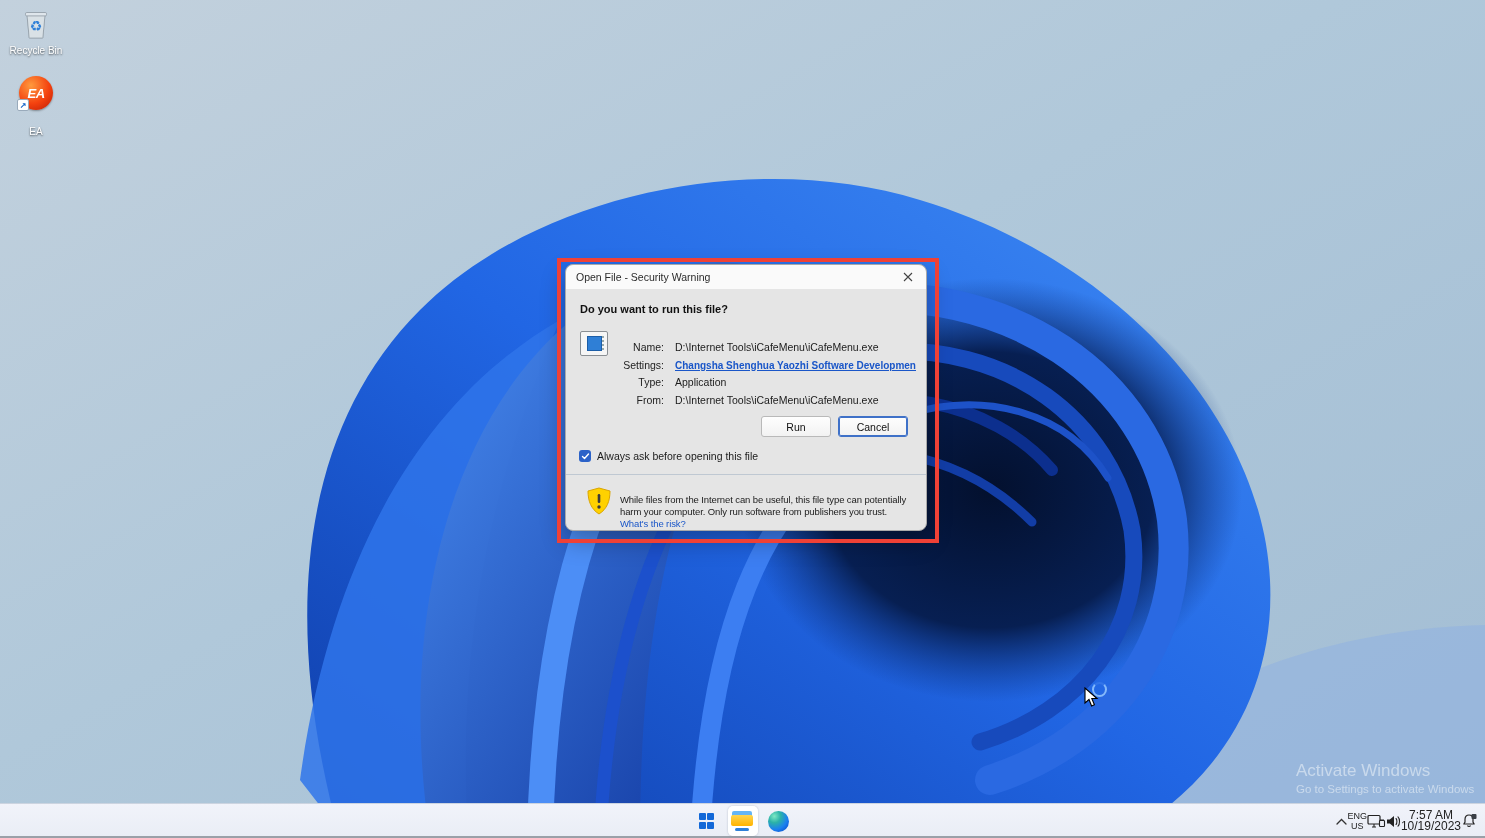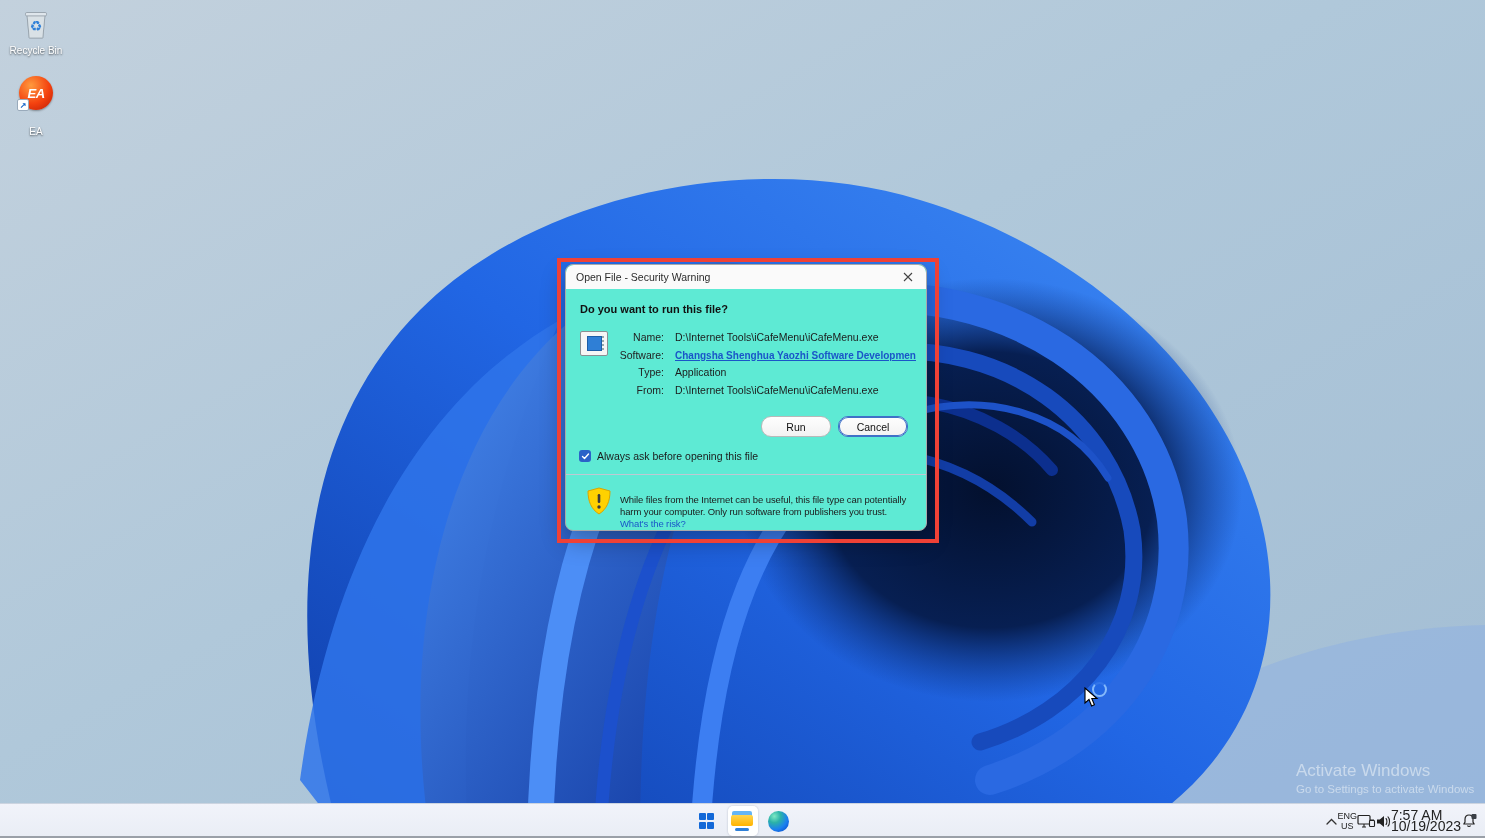--- a/index.html
+++ b/index.html
@@ -20,38 +20,38 @@
   .shortcut-arrow{position:absolute;left:-2px;bottom:-1px;width:10px;height:10px;background:#fff;
      border:1px solid #9ab;border-radius:2px;display:flex;align-items:center;justify-content:center;
      font-size:8px;color:#1465c8;font-weight:bold;}
 
   
   .annotation{position:absolute;left:557px;top:258px;width:374px;height:277px;
      border:4px solid #ef4136;z-index:40;pointer-events:none;}
 
   
   .dialog{position:absolute;left:565px;top:264px;width:360px;height:265px;z-index:30;
-     background:#5eead4;border:1px solid #a9a9a9;border-radius:8px;
+     background:#e5e5e5;border:1px solid #a9a9a9;border-radius:8px;
      box-shadow:0 10px 24px rgba(0,0,0,.3);font-size:10.5px;color:#1b1b1b;overflow:hidden;}
   .dlg-titlebar{height:24px;background:#fafafa;border-radius:8px 8px 0 0;
      display:flex;align-items:center;padding:0 10px;}
   .dlg-title{font-size:10.5px;color:#2b2b2b;flex:1;}
   .dlg-close{width:16px;height:16px;display:flex;align-items:center;justify-content:center;color:#444;cursor:default;}
   .dlg-heading{position:absolute;left:14px;top:38px;font-weight:bold;font-size:11px;color:#111;}
   .file-icon{position:absolute;left:14px;top:66px;width:26px;height:23px;background:#f6f6f6;
      border:1px solid #8a8f94;border-radius:2px;display:flex;align-items:center;justify-content:center;}
   .file-icon .inner{width:13px;height:13px;background:#2f7fd6;border:1px solid #1c5ea8;}
   .file-icon .dotcol{position:absolute;right:3px;top:4px;width:2px;height:15px;
      background:repeating-linear-gradient(#9aa 0 2px,transparent 2px 4px);}
-  .fields{position:absolute;left:14px;top:66px;width:336px;display:grid;
+  .fields{position:absolute;left:14px;top:76px;width:336px;display:grid;
      grid-template-columns:84px 1fr;column-gap:11px;row-gap:5.5px;white-space:nowrap;}
   .fields .lab{text-align:right;color:#222;}
   .fields .val{color:#1b1b1b;overflow:hidden;}
   .pub-link{color:#1a56c8;font-weight:bold;text-decoration:underline;font-size:10px;cursor:pointer;}
-  .btn{position:absolute;top:151px;width:68px;height:19px;border-radius:10px;font-size:10.5px;
+  .btn{position:absolute;top:151px;width:68px;height:19px;border-radius:3px;font-size:10.5px;
      display:flex;align-items:center;justify-content:center;cursor:default;
      background:linear-gradient(#fefefe,#f2f2f2);border:1px solid #b9b9b9;color:#111;}
   .btn-run{left:195px;}
   .btn-cancel{left:272px;border:1px solid #3f71c8;box-shadow:0 0 0 1px #3f71c8 inset;}
   .chk-row{position:absolute;left:13px;top:185px;display:flex;align-items:center;gap:6px;}
   .chk{width:12px;height:12px;border-radius:3px;background:#2b62c8;display:flex;
      align-items:center;justify-content:center;}
   .divider{position:absolute;left:0;top:209px;width:100%;height:1px;background:#bfc8d2;}
   .shield{position:absolute;left:20px;top:222px;width:26px;height:28px;}
   .warn-text{position:absolute;left:54px;top:221px;width:298px;font-size:9.5px;
@@ -75,21 +75,21 @@
      box-shadow:inset 0 -2px 0 #9aa0a8;display:flex;align-items:center;}
   .tb-center{position:absolute;left:50%;transform:translateX(-50%);display:flex;gap:6px;align-items:center;height:100%;}
   .tb-btn{width:30px;height:30px;border-radius:5px;display:flex;align-items:center;justify-content:center;}
   .tb-btn.active{background:rgba(255,255,255,.95);box-shadow:0 0 2px rgba(120,130,150,.5);}
   .start-grid{display:grid;grid-template-columns:7px 7px;grid-template-rows:7px 7px;gap:1.5px;}
   .start-grid span{background:#1268d8;border-radius:1px;}
   .edge-circle{width:21px;height:21px;border-radius:50%;
      background:radial-gradient(circle at 30% 25%,#7ee8c4,#2bb2a8 30%,#1b7ff0 62%,#0a46c4 95%);}
   .tray{position:absolute;right:8px;top:0;height:100%;display:flex;align-items:center;color:#222;}
   .lang{font-size:9px;line-height:10px;text-align:center;}
-  .clock{font-size:14px;line-height:11px;text-align:left;}
+  .clock{font-size:12px;line-height:11px;text-align:center;}
   .explorer-ic{position:relative;width:24px;height:20px;}
   .explorer-back{position:absolute;left:1px;top:0;width:20px;height:14px;background:#64b5f6;border-radius:2px;}
   .explorer-front{position:absolute;left:0px;top:4px;width:22px;height:11px;background:linear-gradient(#ffd54f,#ffb300);border-radius:2px;}
   .explorer-base{position:absolute;left:4px;top:17px;width:14px;height:3px;background:#2f80d8;border-radius:1.5px;}
 </style>
 </head>
 <body>
 
 <div class="screen">
 
@@ -164,21 +164,21 @@
     <div class="dlg-heading">Do you want to run this file?</div>
 
     <div class="file-icon">
       <div class="inner"></div>
         <div class="dotcol"></div>
     </div>
 
     <div class="fields">
       <div class="lab">Name:</div>
       <div class="val">D:\Internet Tools\iCafeMenu\iCafeMenu.exe</div>
-      <div class="lab">Software:</div>
+      <div class="lab">Settings:</div>
       <div class="val"><span class="pub-link">Changsha Shenghua Yaozhi Software Development ...</span></div>
       <div class="lab">Type:</div>
       <div class="val">Application</div>
       <div class="lab">From:</div>
       <div class="val">D:\Internet Tools\iCafeMenu\iCafeMenu.exe</div>
     </div>
 
     <div class="btn btn-run">Run</div>
     <div class="btn btn-cancel">Cancel</div>
 

